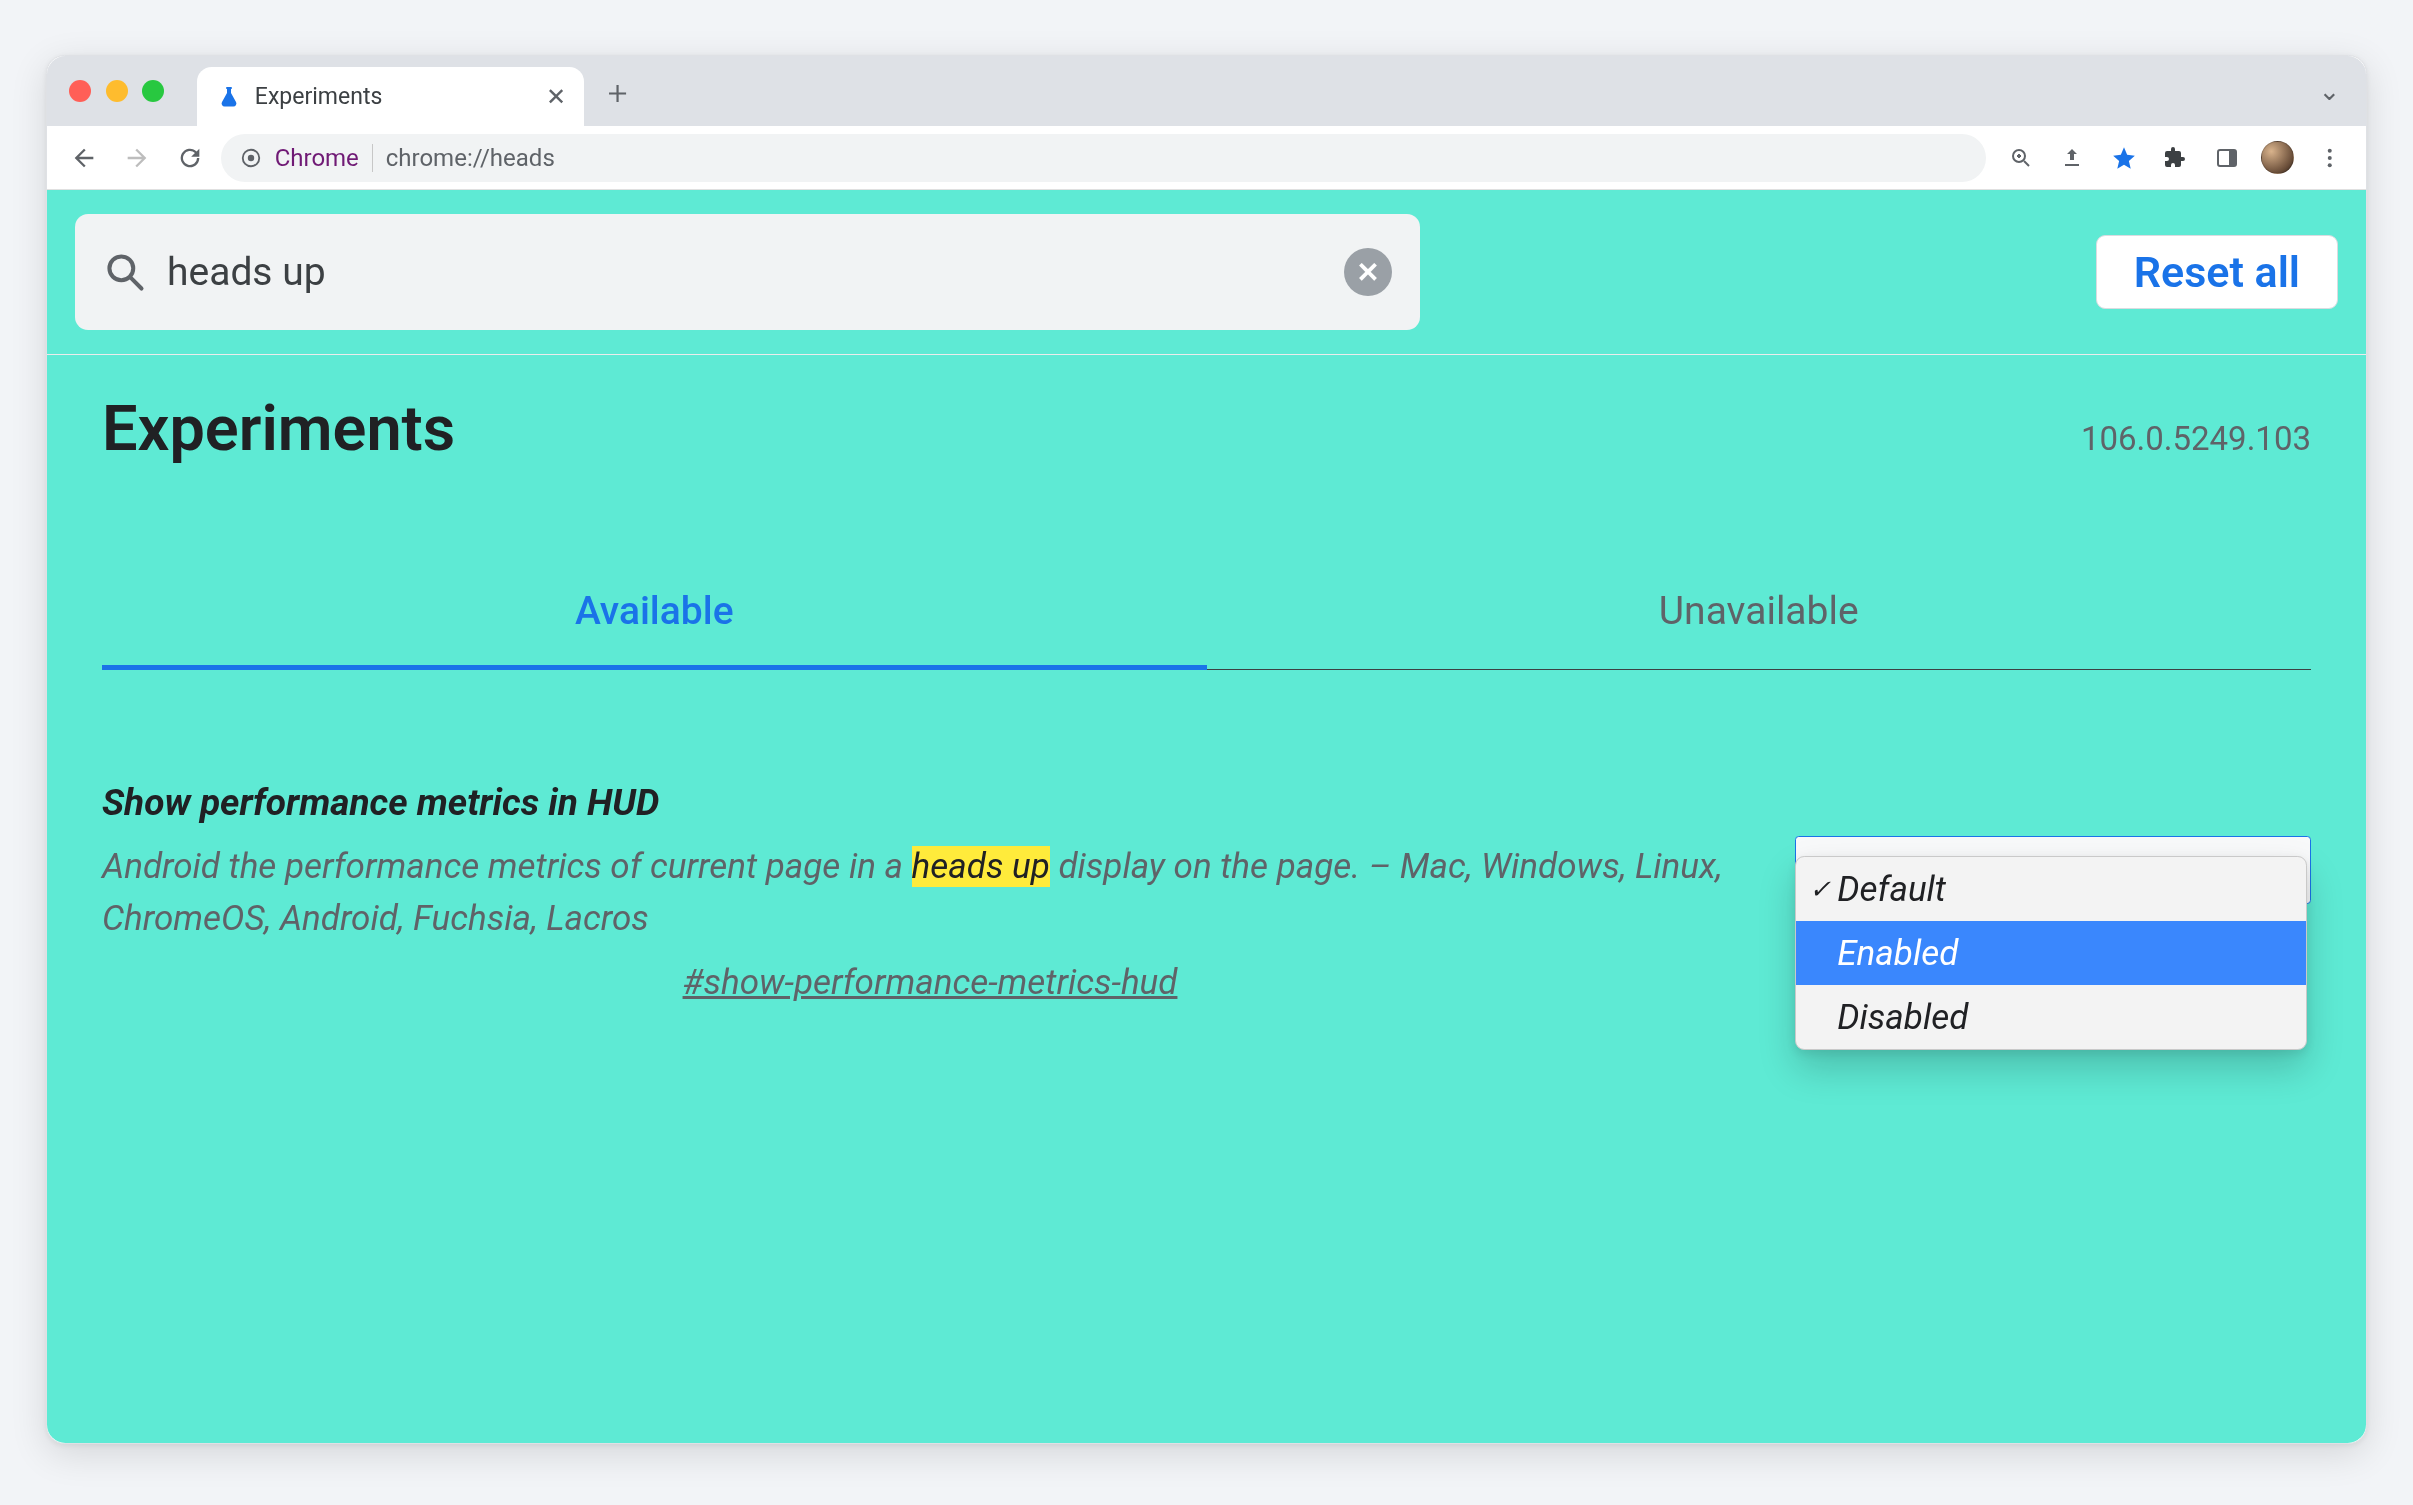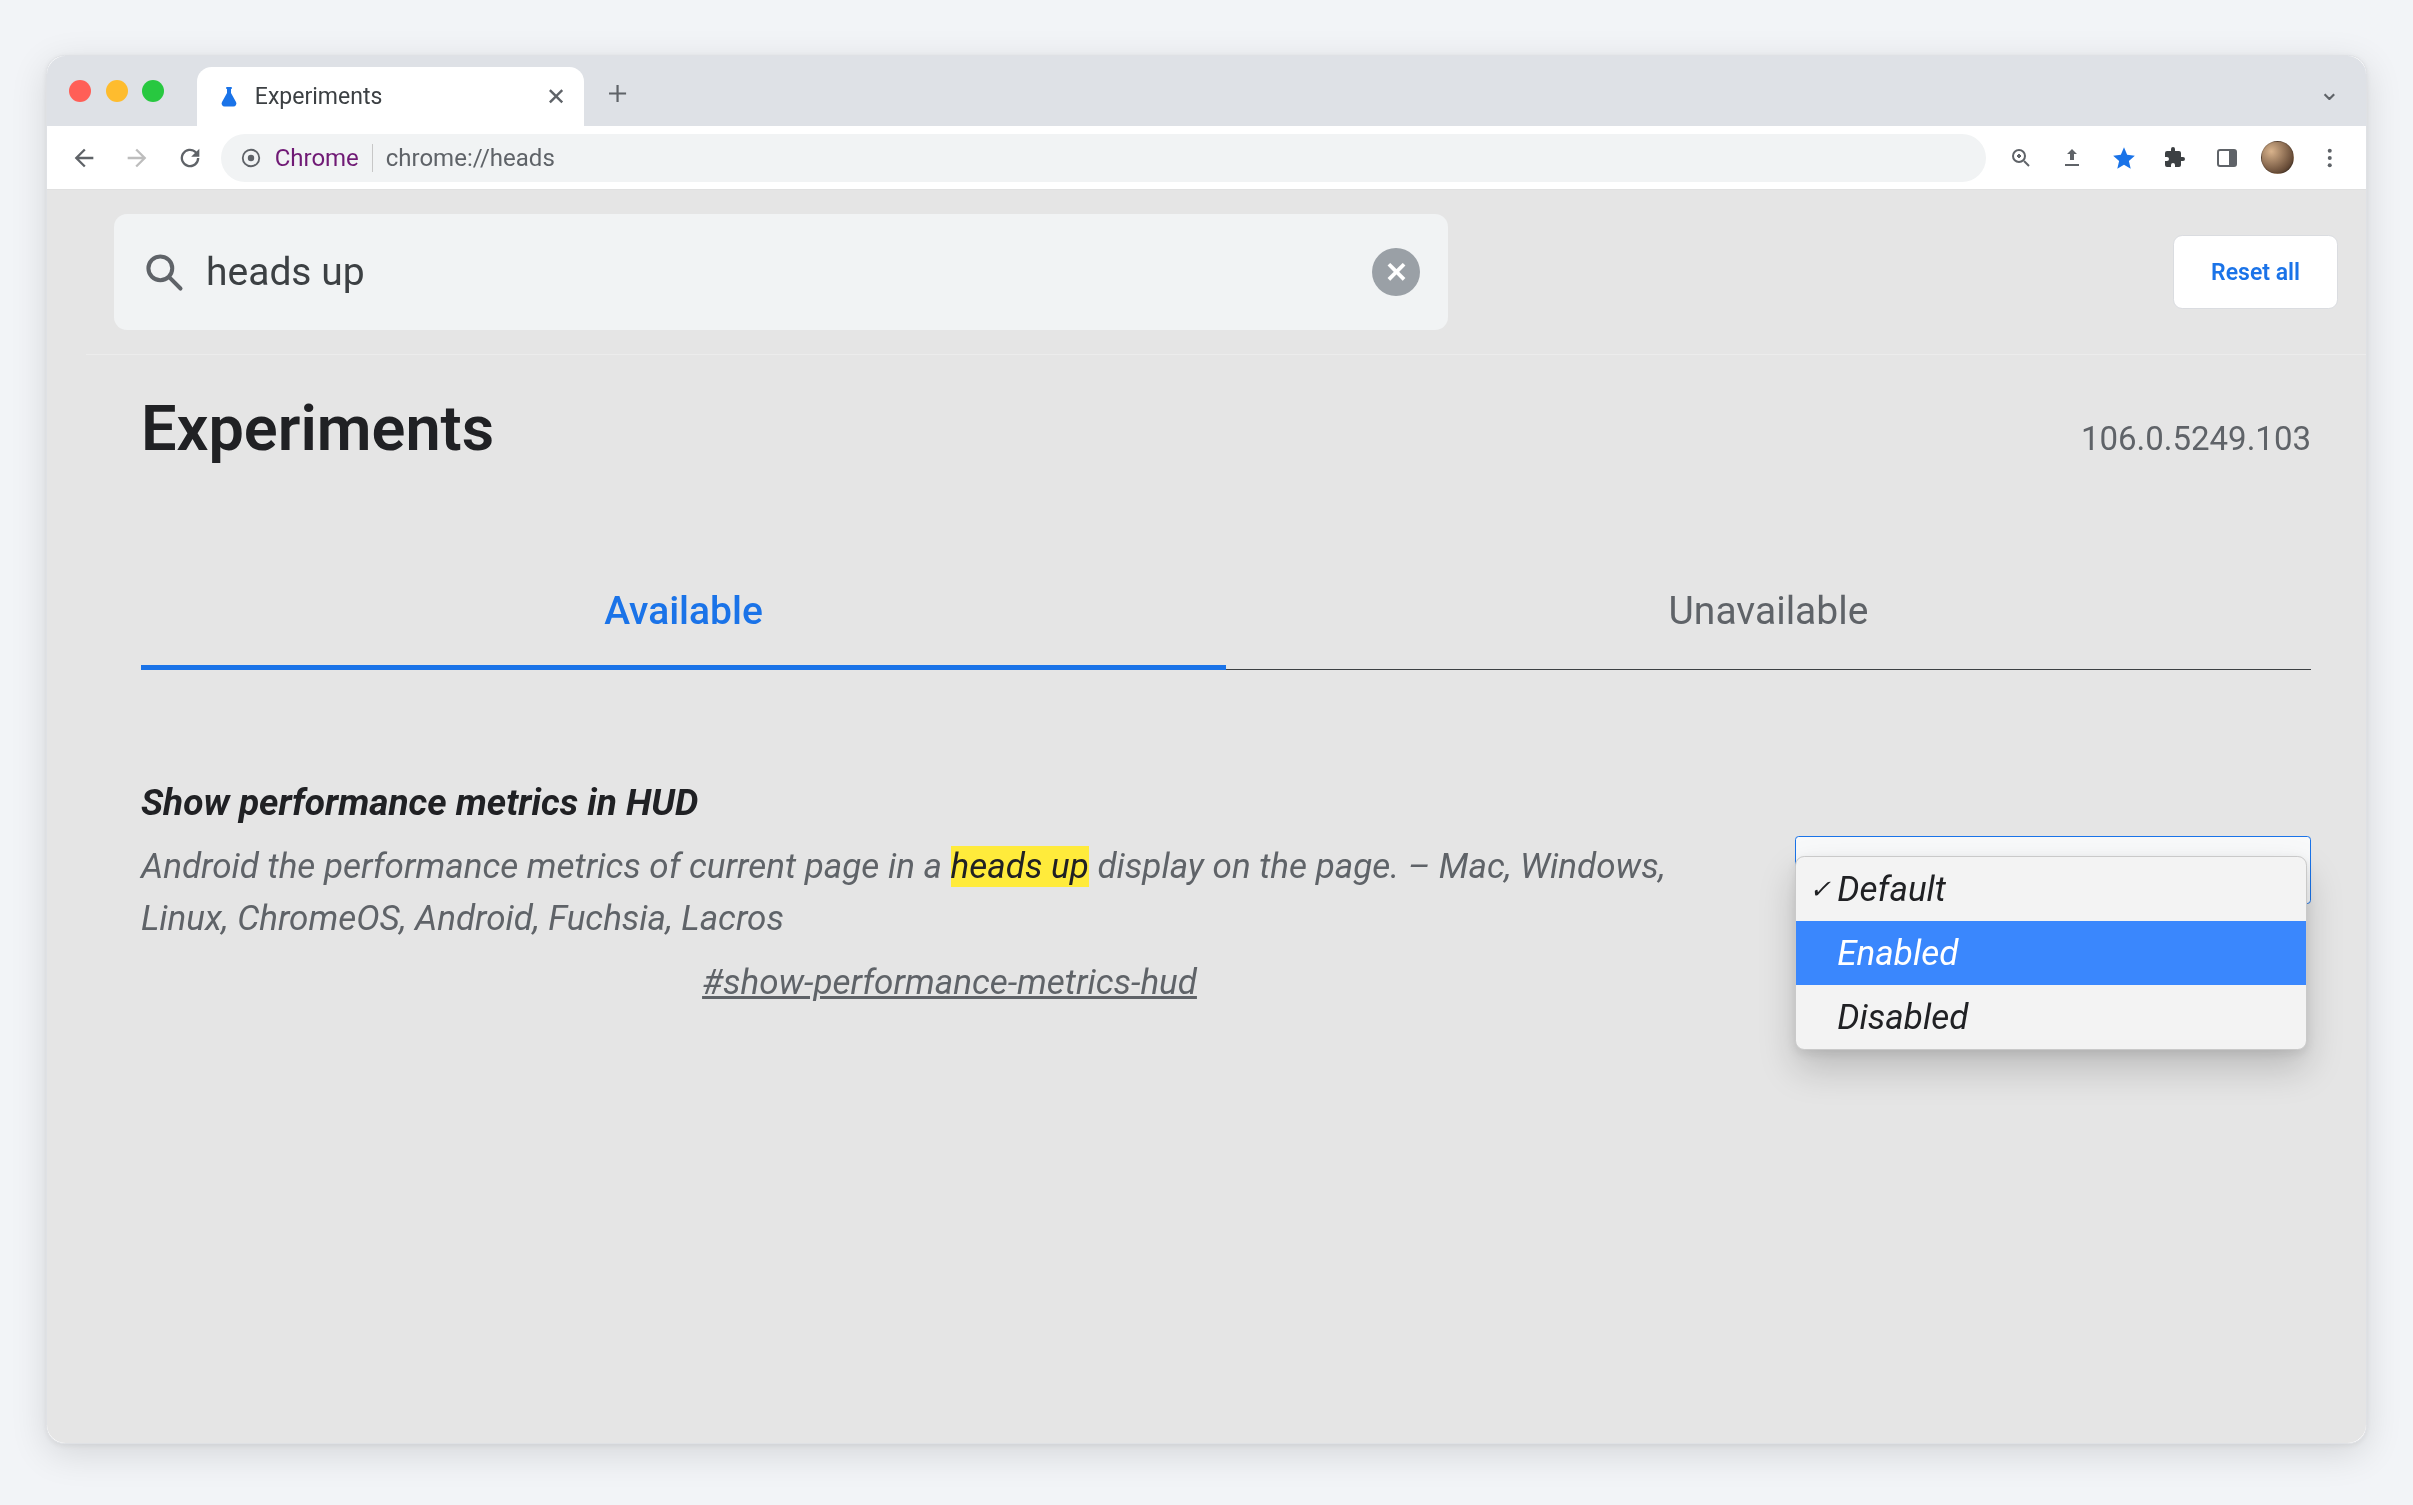--- a/index.html
+++ b/index.html
@@ -96,24 +96,23 @@
   }
   .toolbar-actions .star { color: #1a73e8; }
   .avatar {
     width: 33px; height: 33px; border-radius: 50%;
     background: radial-gradient(circle at 30% 30%, #d9b38c, #6b4f3a 70%, #2b1f17);
     border: 0.9px solid rgba(0,0,0,0.15);
   }
 
   
   .page {
-    background: #e5e5e5;
+    background: #5eead4;
     border-radius: 0 0 18.4px 18.4px;
     min-height: 1253px;
-    padding-left: 39px;
   }
   .searchbar-row {
     display: flex;
     align-items: center;
     padding: 24px 28px 24px 28px;
     gap: 26px;
     border-bottom: 0.9px solid #ececec;
   }
   .searchbox {
     flex: 0 0 auto;
@@ -136,21 +135,21 @@
     font-size: 28px; font-weight: 600;
   }
   .reset-btn {
     margin-left: auto;
     height: 74px;
     padding: 0 37px;
     border: 0.9px solid #dadce0;
     border-radius: 9.2px;
     color: #1a73e8;
     background: #fff;
-    font-size: 23px;
+    font-size: 43px;
     font-weight: 600;
     display: flex; align-items: center;
   }
 
   .content { padding: 37px 55px 74px; position: relative; }
   .heading-row { display:flex; align-items: baseline; }
   .page-title { font-size: 63px; font-weight: 600; color: #202124; }
   .version { margin-left:auto; color:#5f6368; font-size: 33px; }
 
   .tabs {

